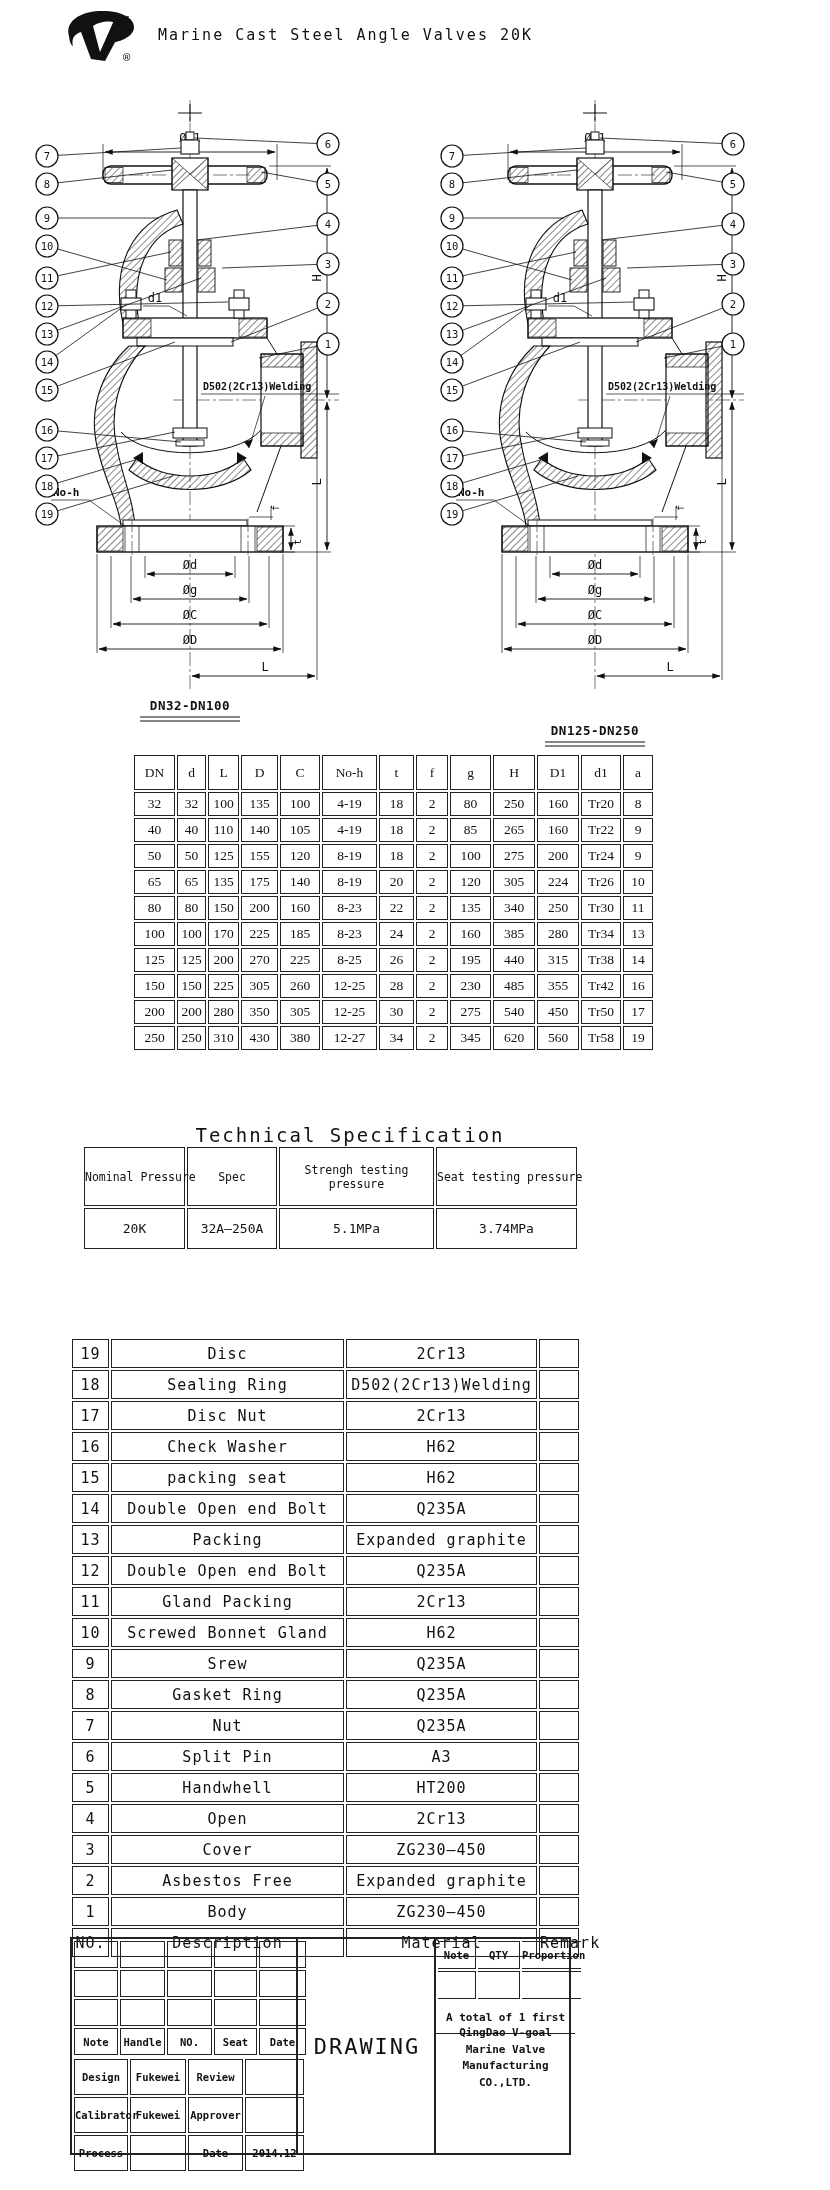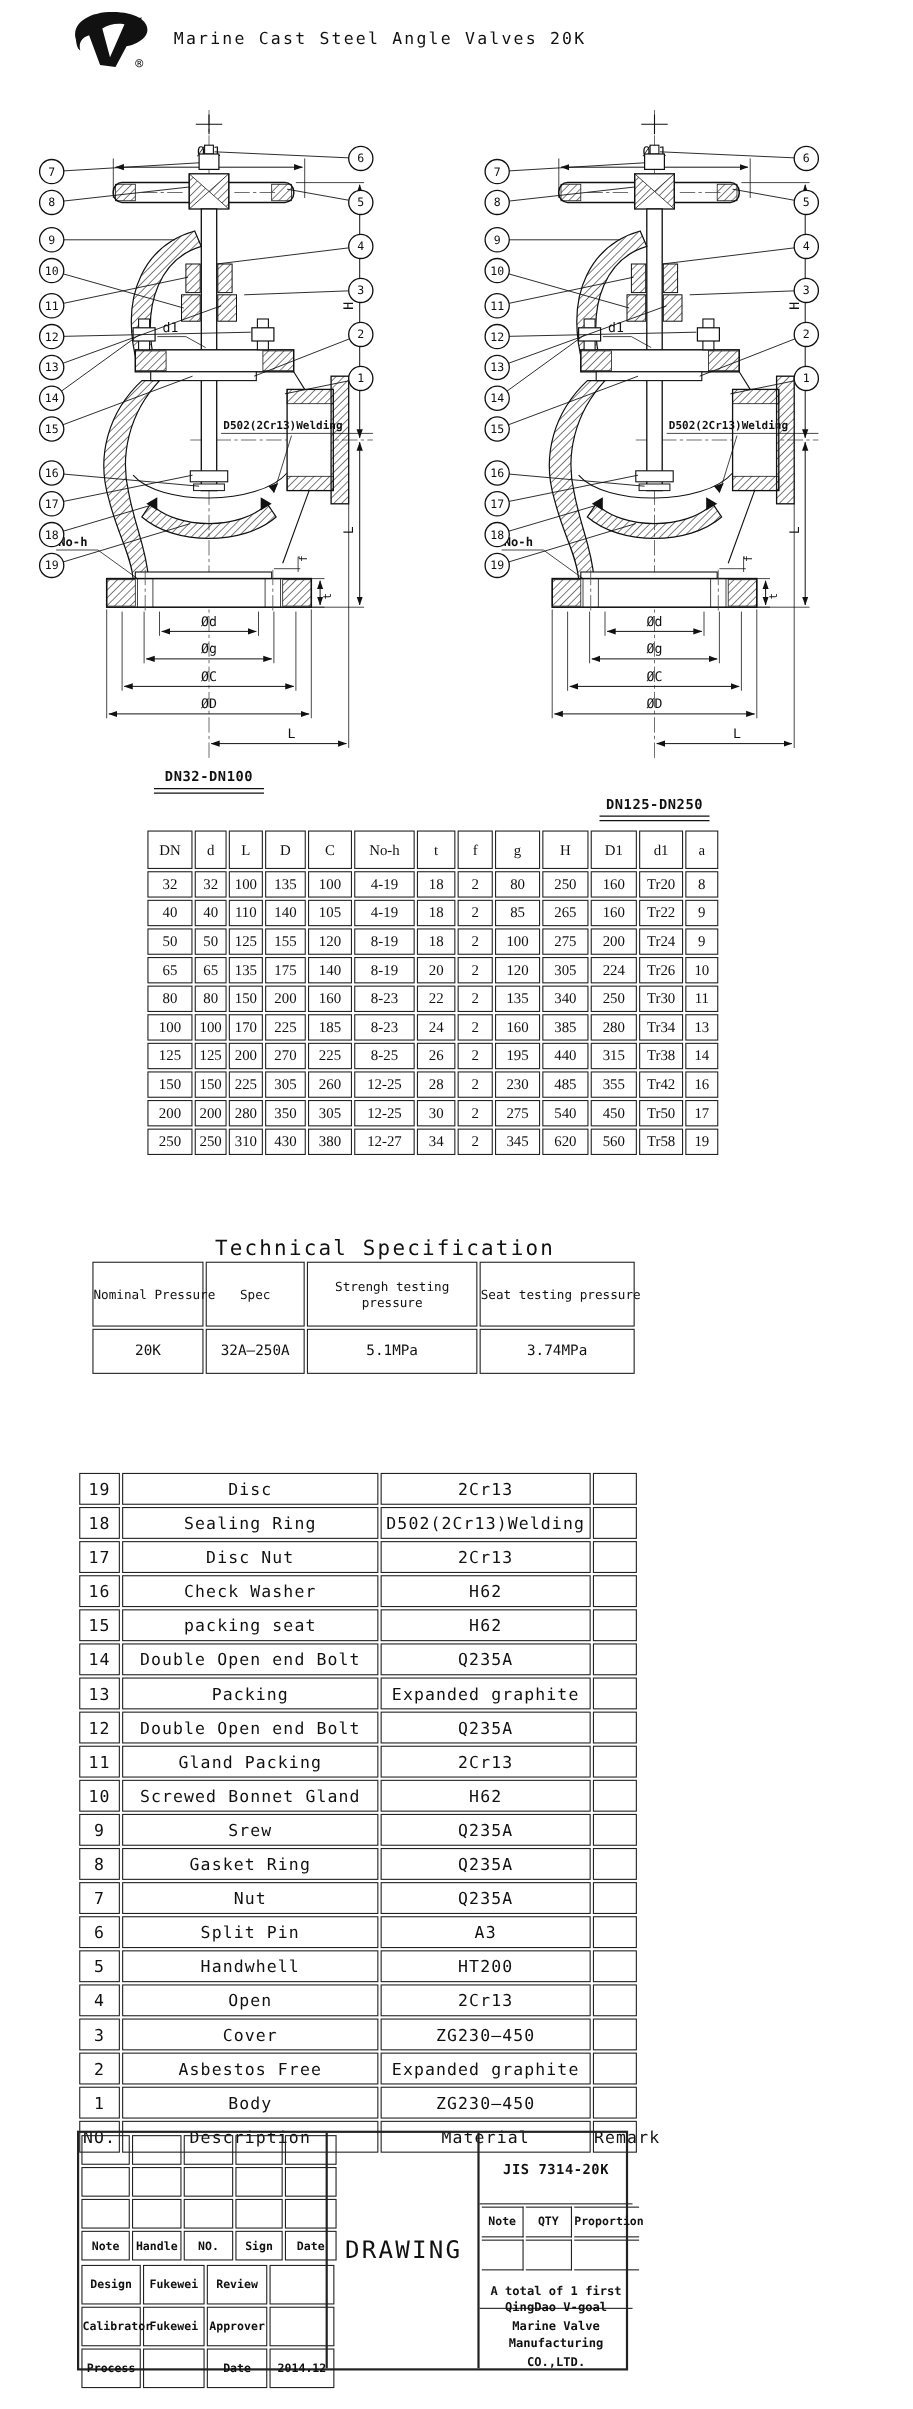--- a/index.html
+++ b/index.html
@@ -834,21 +834,21 @@
               <td></td>
               <td></td>
               <td></td>
             </tr>
           </tbody>
         <tbody>
             <tr>
               <td>Note</td>
               <td>Handle</td>
               <td>NO.</td>
-              <td>Sign</td>
+              <td>Seat</td>
               <td>Date</td>
             </tr>
           </tbody>
       </table>
       <table class="tbgrid tbg-bot">
         <colgroup>
             <col style="width:54px">
             <col style="width:56px">
             <col style="width:55px">
             <col style="width:59px">
@@ -872,21 +872,20 @@
               <td>Date</td>
               <td>2014.12</td>
             </tr>
           </tbody>
       </table>
     </div>
     <div id="tb-center">
       <div id="tb-drawing">DRAWING</div>
     </div>
     <div id="tb-right">
-      <div id="tb-std">JIS 7314-20K</div>
       <table class="qtytbl">
         <colgroup>
             <col style="width:38px">
             <col style="width:42px">
             <col style="width:59px">
           </colgroup>
         <tbody>
             <tr>
               <td>Note</td>
               <td>QTY</td>

